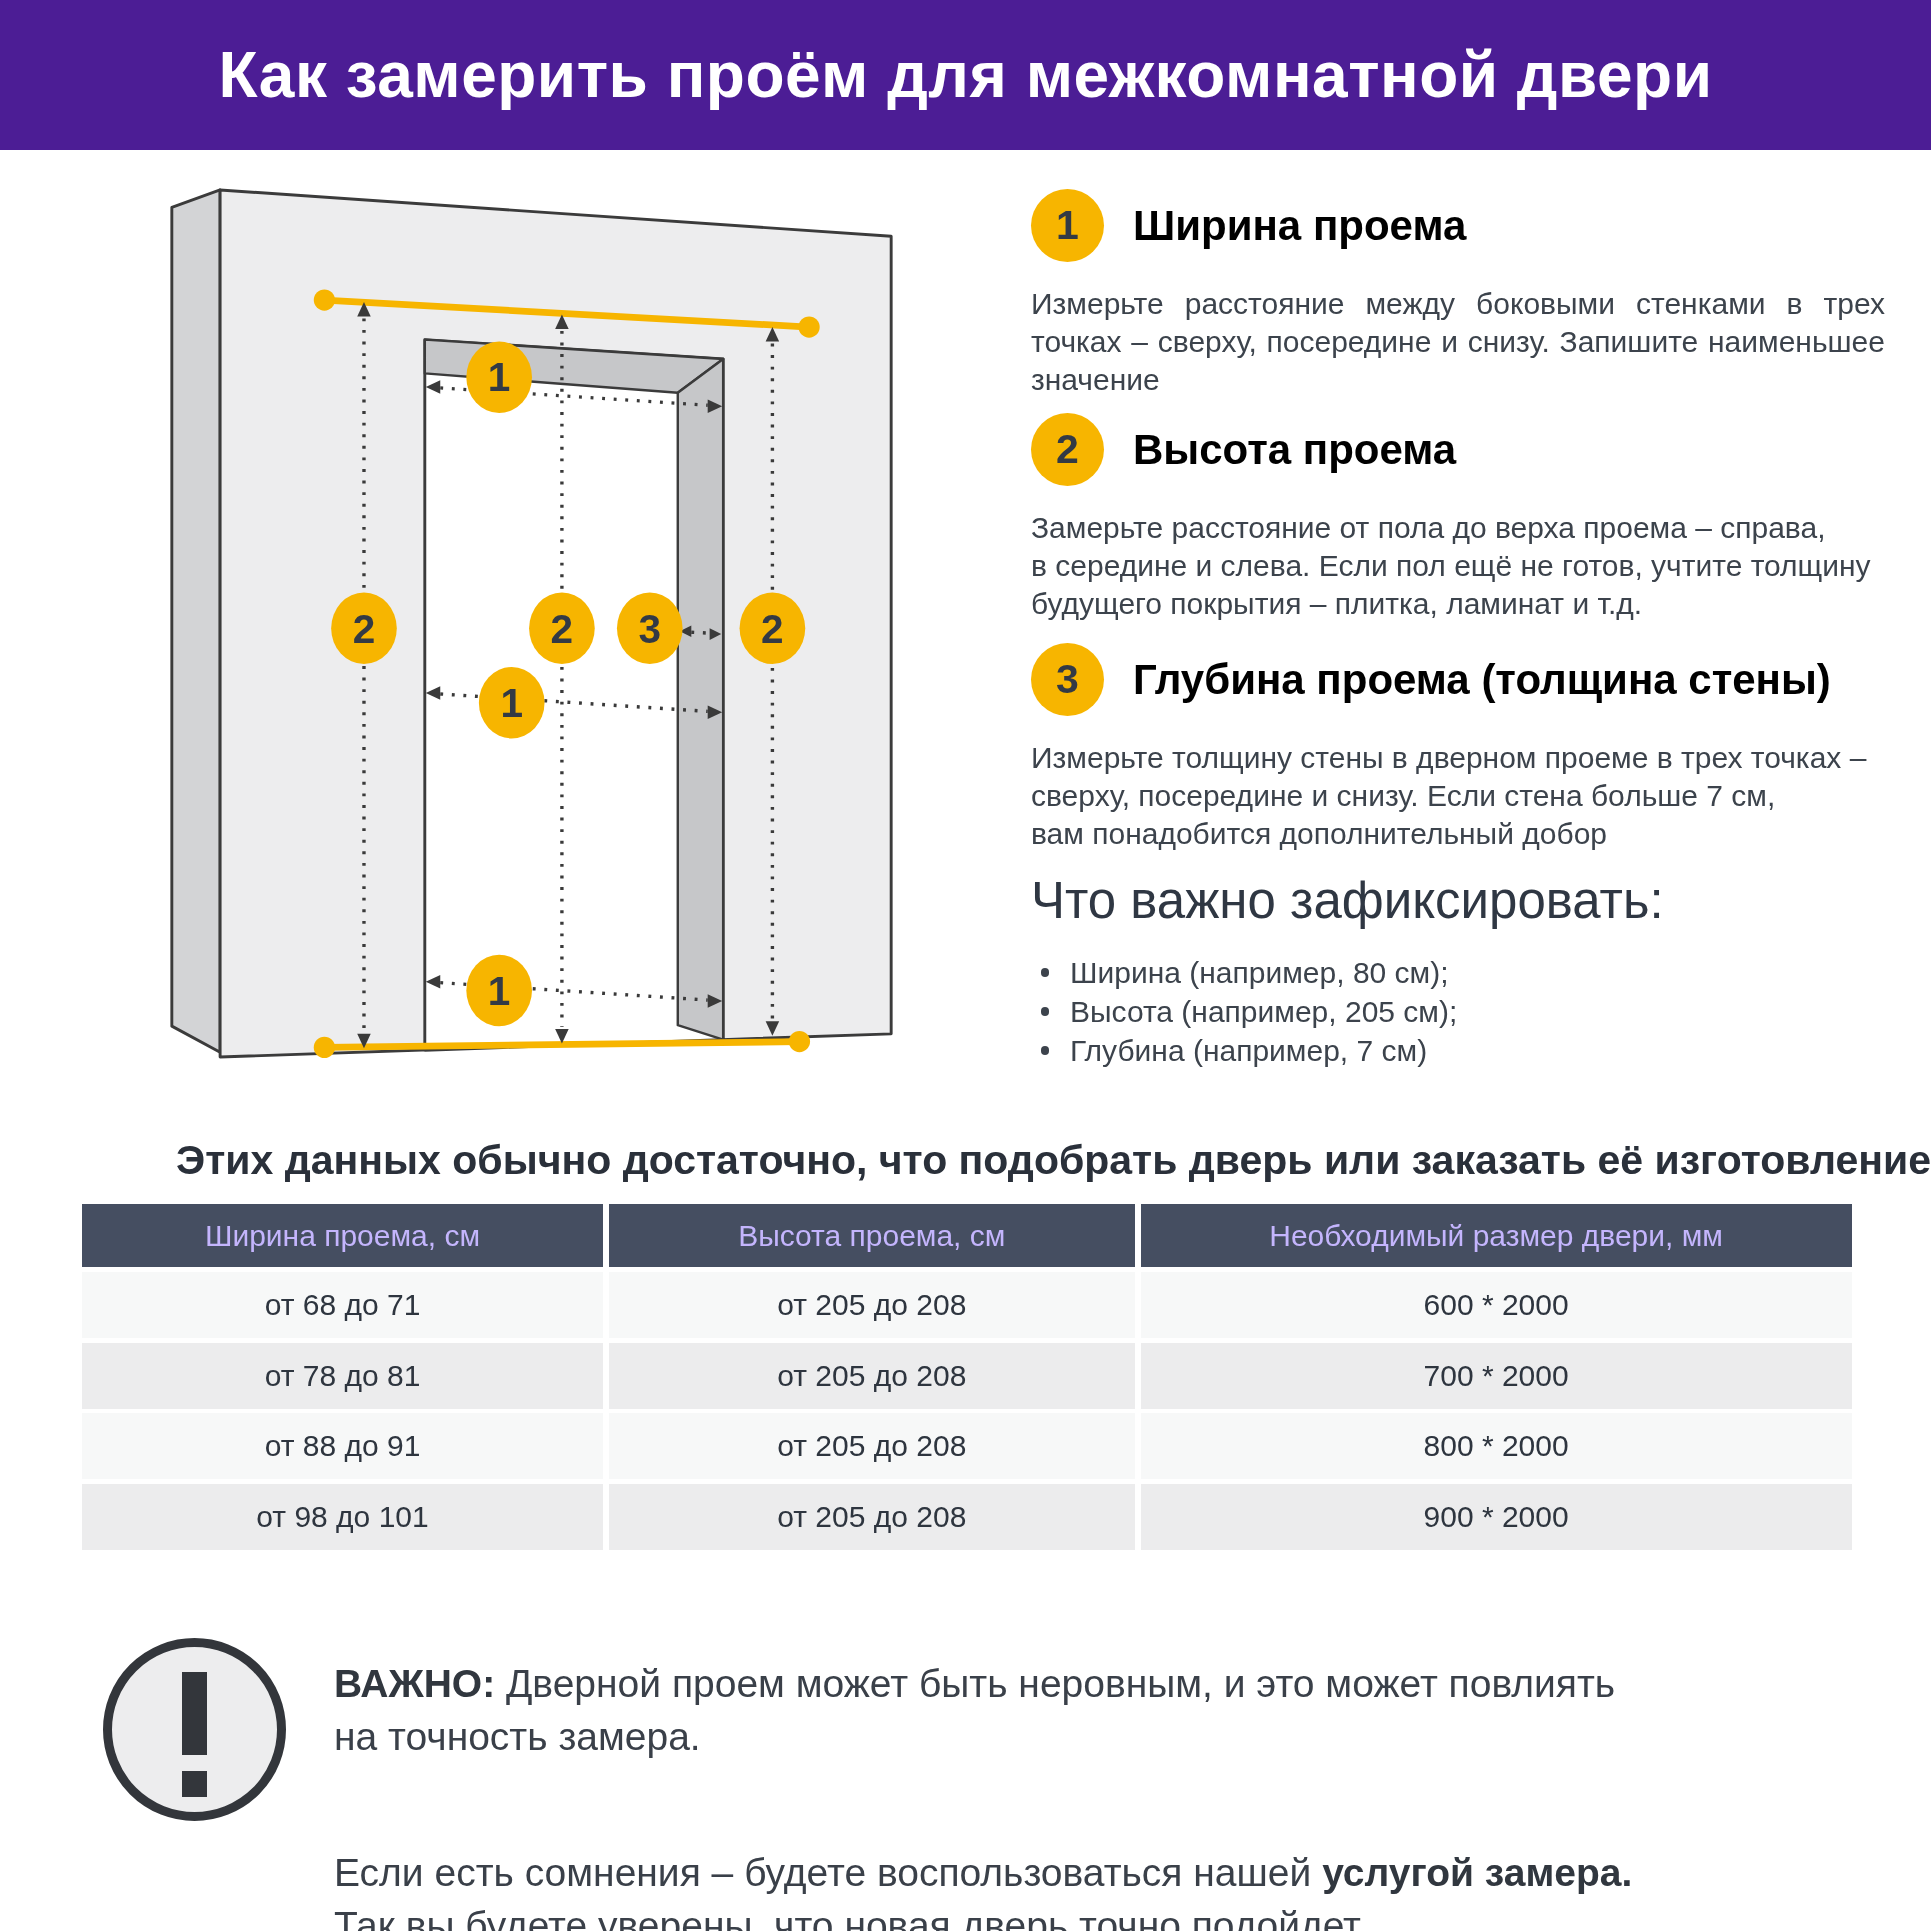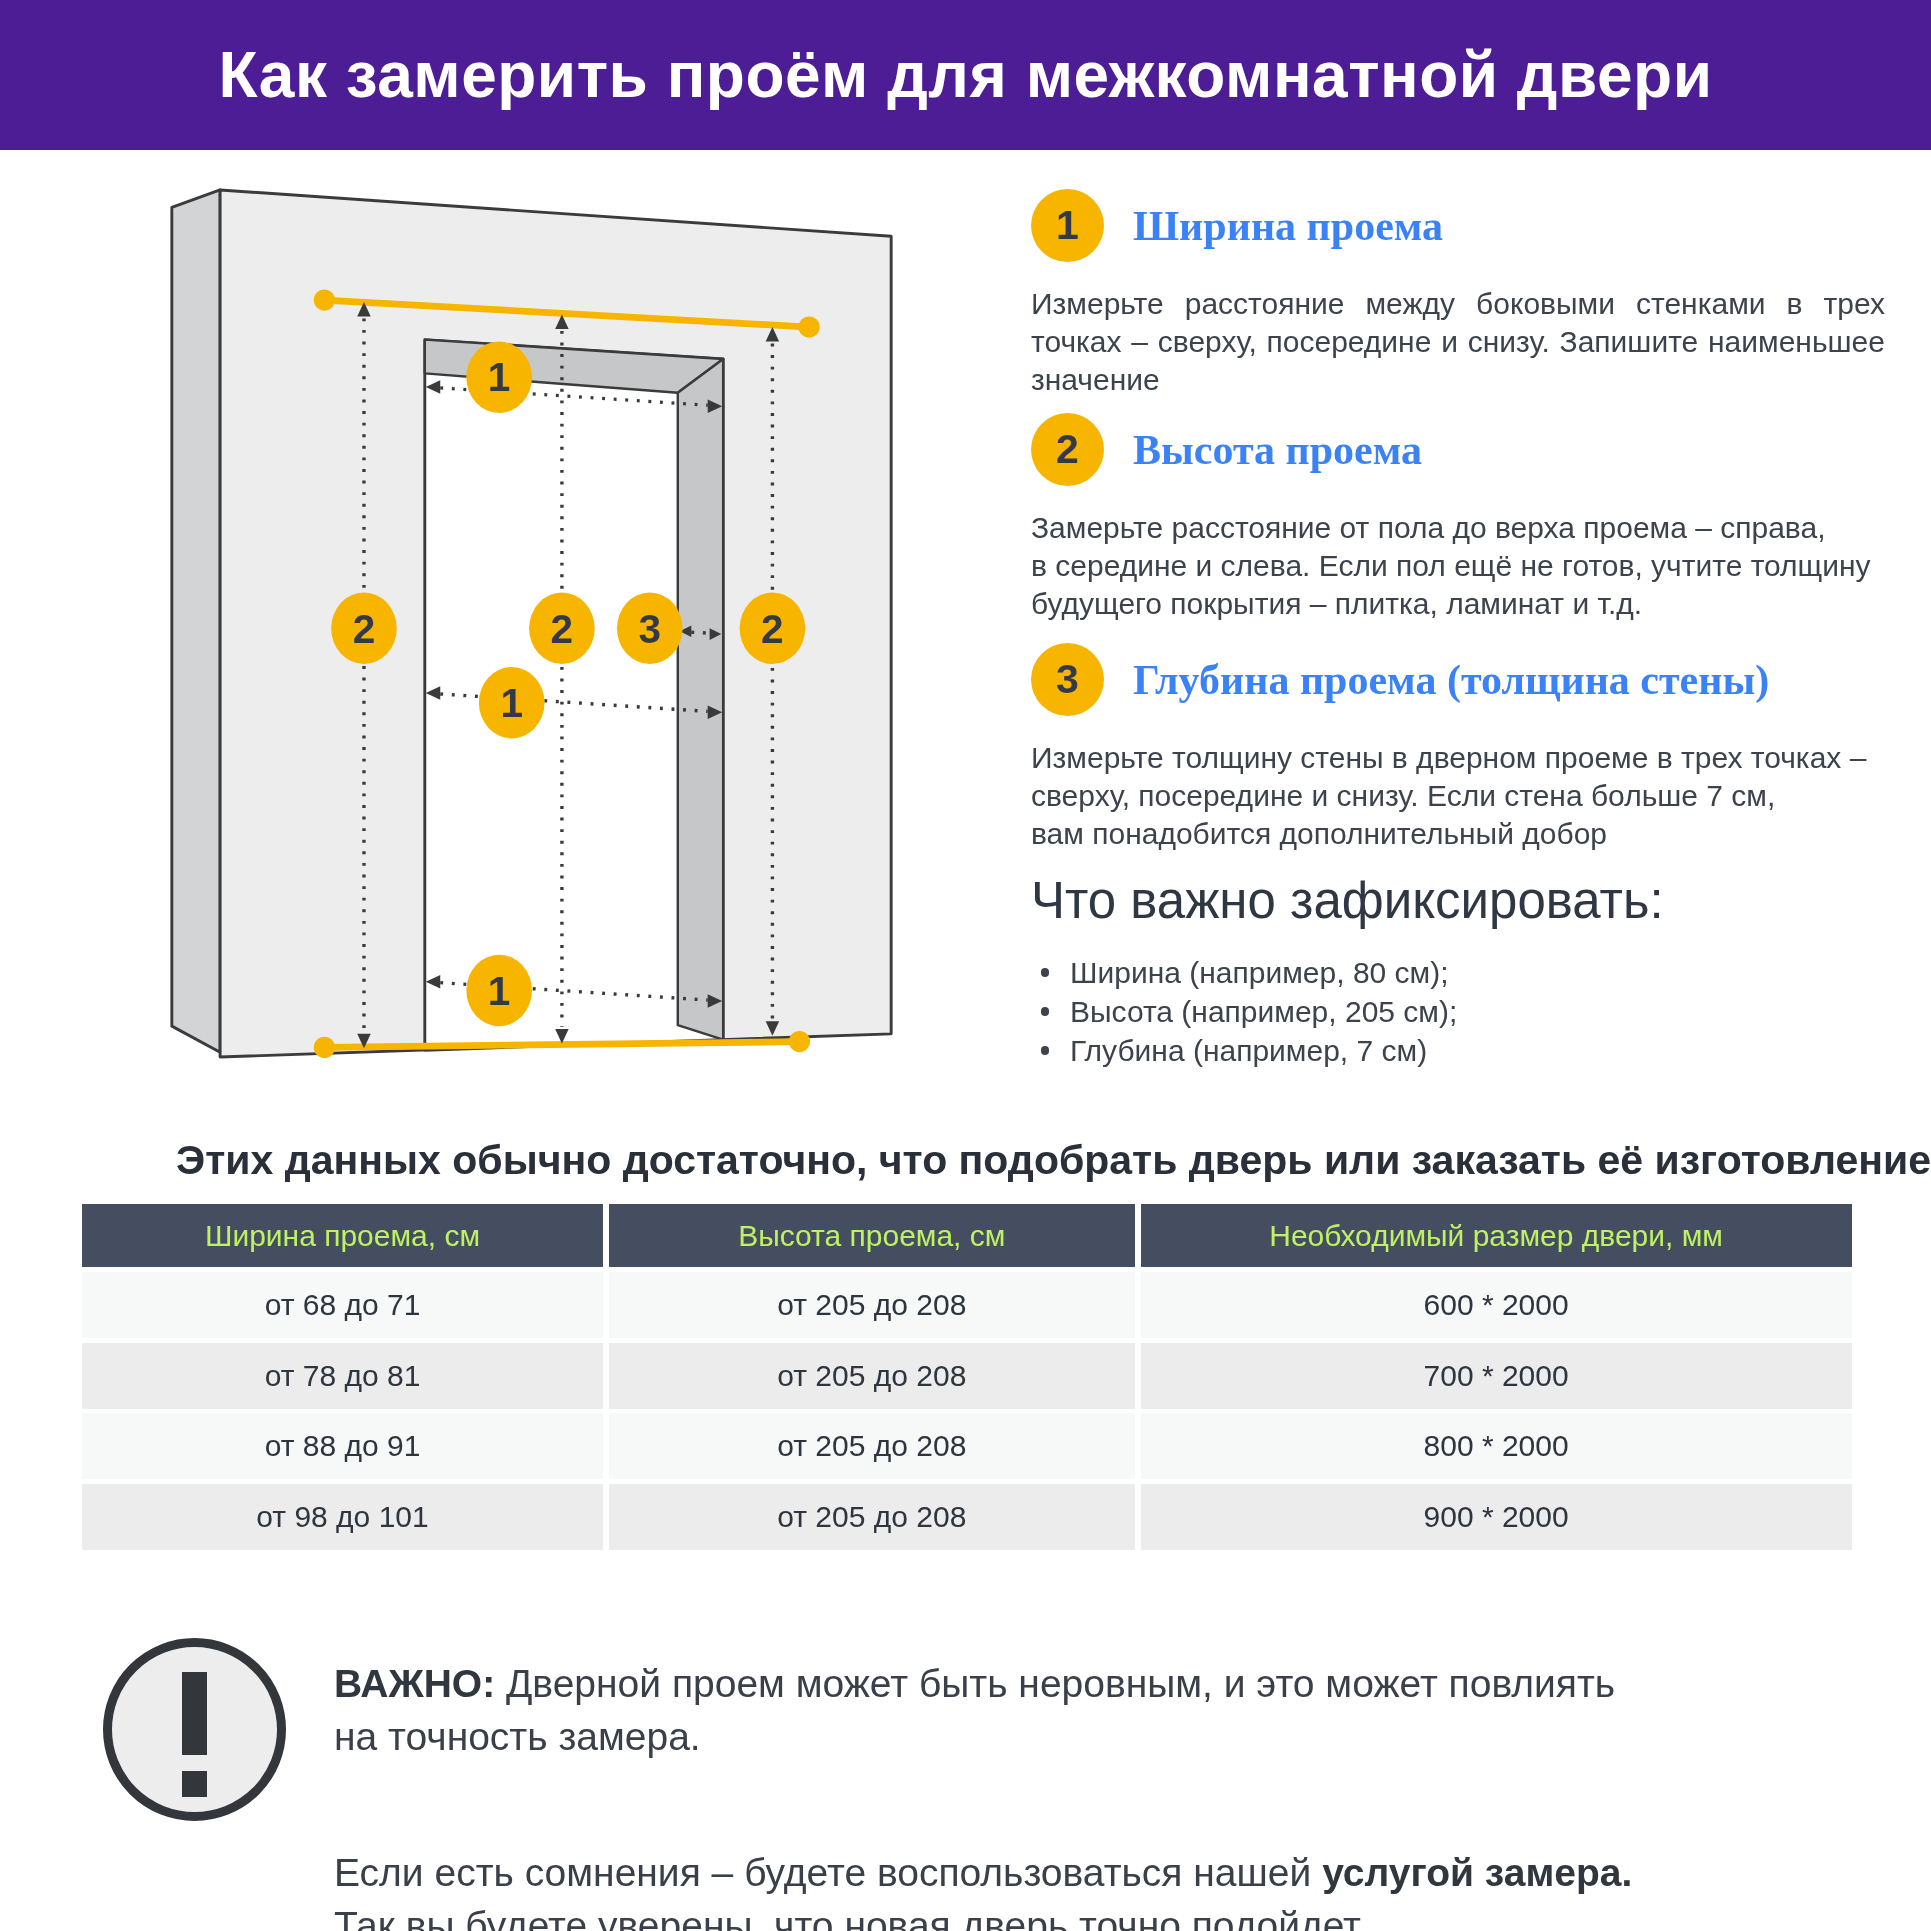--- a/index.html
+++ b/index.html
@@ -11,37 +11,37 @@
   .banner h1{margin:0;color:#ffffff;font-size:64px;font-weight:700;letter-spacing:0.5px;white-space:nowrap;}
 
   .diagram{position:absolute;left:111px;top:159px;width:869px;height:985px;}
 
   .section{position:absolute;left:1031px;width:854px;}
   .sec-1{top:189px;} .sec-2{top:413px;} .sec-3{top:643px;}
   .sec-head{display:flex;align-items:center;gap:29px;}
   .badge{width:73px;height:73px;flex:0 0 73px;border-radius:50%;background:#F7B500;
          display:flex;align-items:center;justify-content:center;
          font-size:41px;font-weight:700;color:#333A45;}
-  .sec-title{font-size:42px;font-weight:700;color:#3b82f6;white-space:nowrap;font-family:Liberation Serif, serif;}
+  .sec-title{font-size:42px;font-weight:700;color:#000000;white-space:nowrap;}
   .sec-body{margin-top:23px;font-size:30px;line-height:38px;color:#3C434C;white-space:pre-line;}
   .sec-body.justify{text-align:justify;text-align-last:justify;}
 
   .checklist{position:absolute;left:1031px;top:871px;width:854px;}
   .checklist h3{margin:0;font-size:51px;font-weight:400;color:#2F3743;white-space:nowrap;}
   .checklist ul{list-style:none;margin:23px 0 0 0;padding:0;}
   .checklist li{position:relative;font-size:30px;line-height:39px;color:#3C434C;padding-left:39px;}
   .checklist li::before{content:"";position:absolute;left:9.7px;top:15.4px;width:8.7px;height:8.7px;
                         border-radius:50%;background:#3C434C;}
 
   .subtitle{position:absolute;left:0;top:1137px;width:1931px;text-align:right;
             font-size:41px;font-weight:700;color:#2A303A;white-space:nowrap;}
 
   .size-table{position:absolute;left:82px;top:1204px;width:1770px;display:grid;
               grid-template-columns:521px 526px 711px;column-gap:5.8px;row-gap:4.8px;}
-  .size-table .h{height:63px;background:#454E61;color:#bef264;font-size:30px;
+  .size-table .h{height:63px;background:#454E61;color:#c4b5fd;font-size:30px;
                  display:flex;align-items:center;justify-content:center;}
   .size-table .c{height:66px;font-size:30px;color:#2E353F;
                  display:flex;align-items:center;justify-content:center;}
   .row-a{background:#F7F8F8;}
   .row-b{background:#ECECED;}
 
   .warn-icon{position:absolute;left:103px;top:1638px;width:183px;height:183px;box-sizing:border-box;
              border:9.7px solid #33363B;border-radius:50%;background:#EDEDEE;}
   .warn-icon .bar{position:absolute;left:70px;top:25px;width:25px;height:83px;background:#33363B;}
   .warn-icon .dot{position:absolute;left:70px;top:124px;width:25px;height:26px;background:#33363B;}

